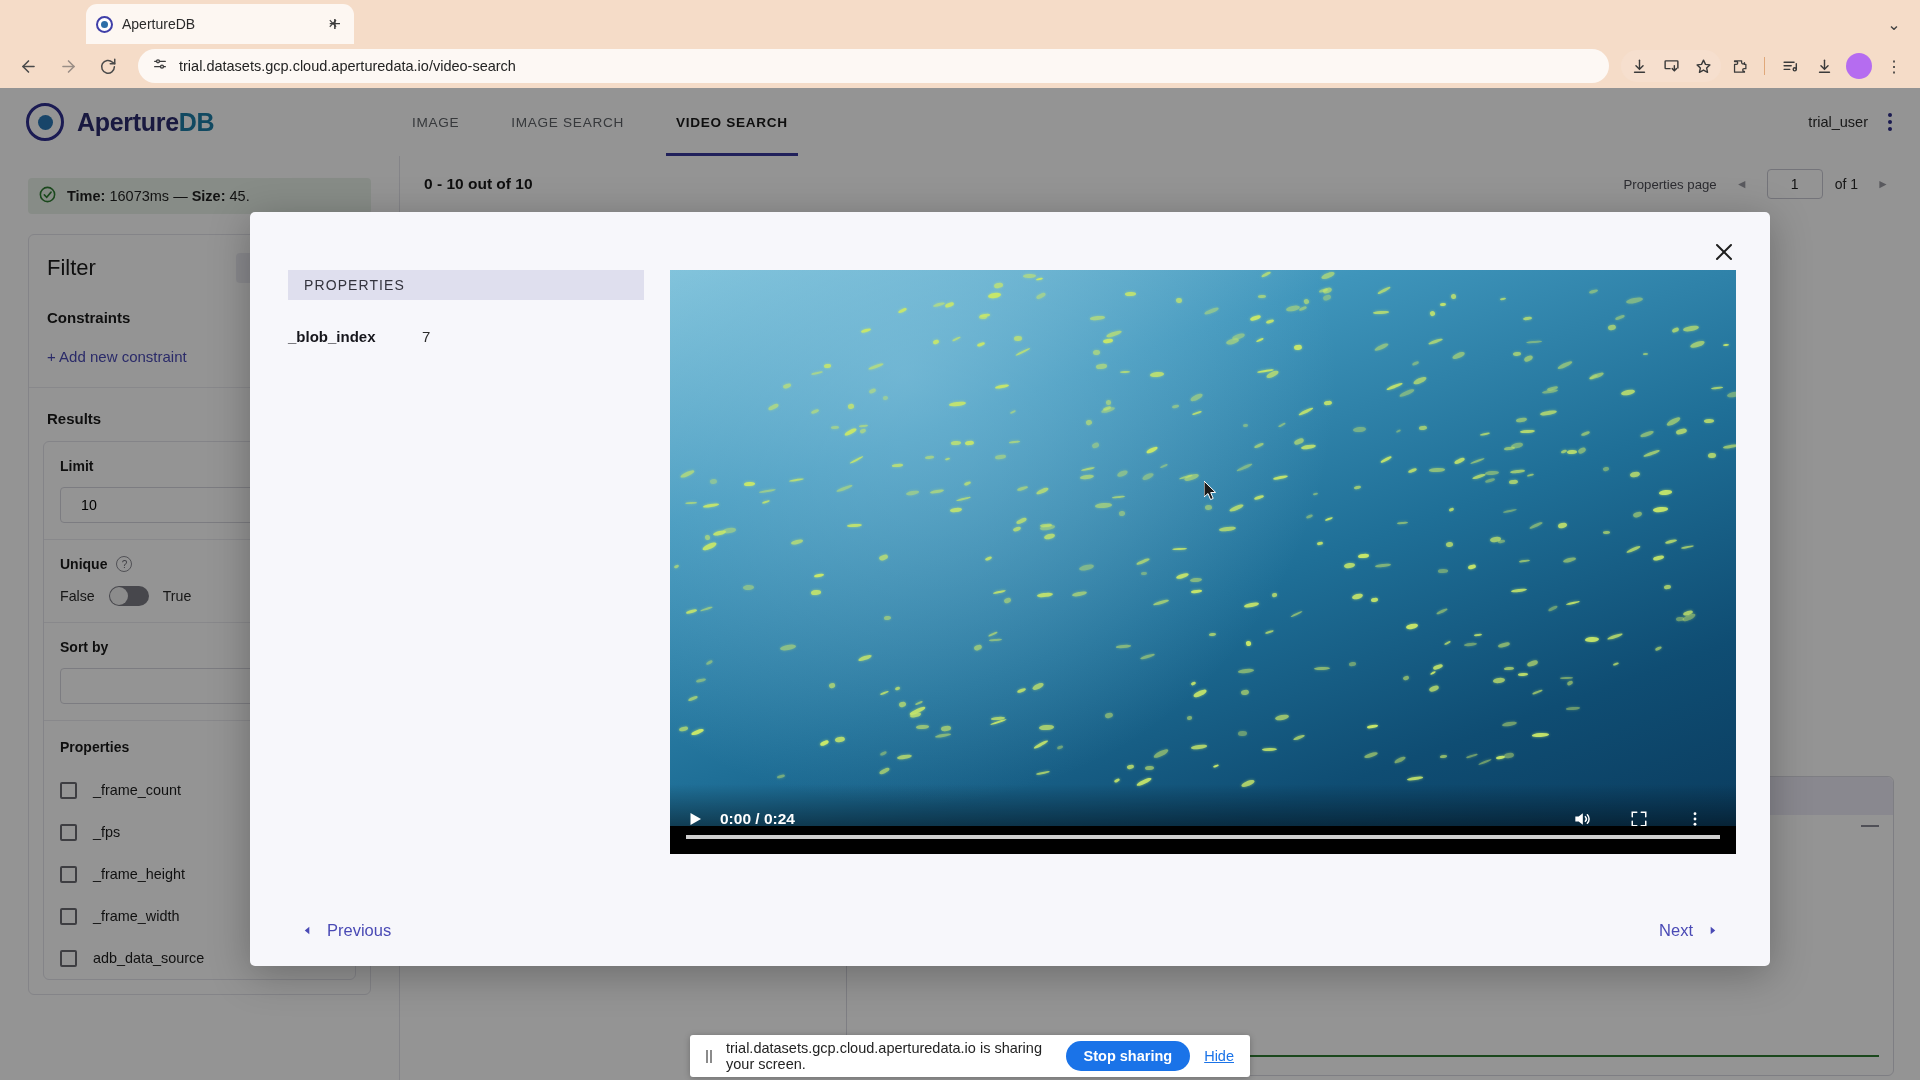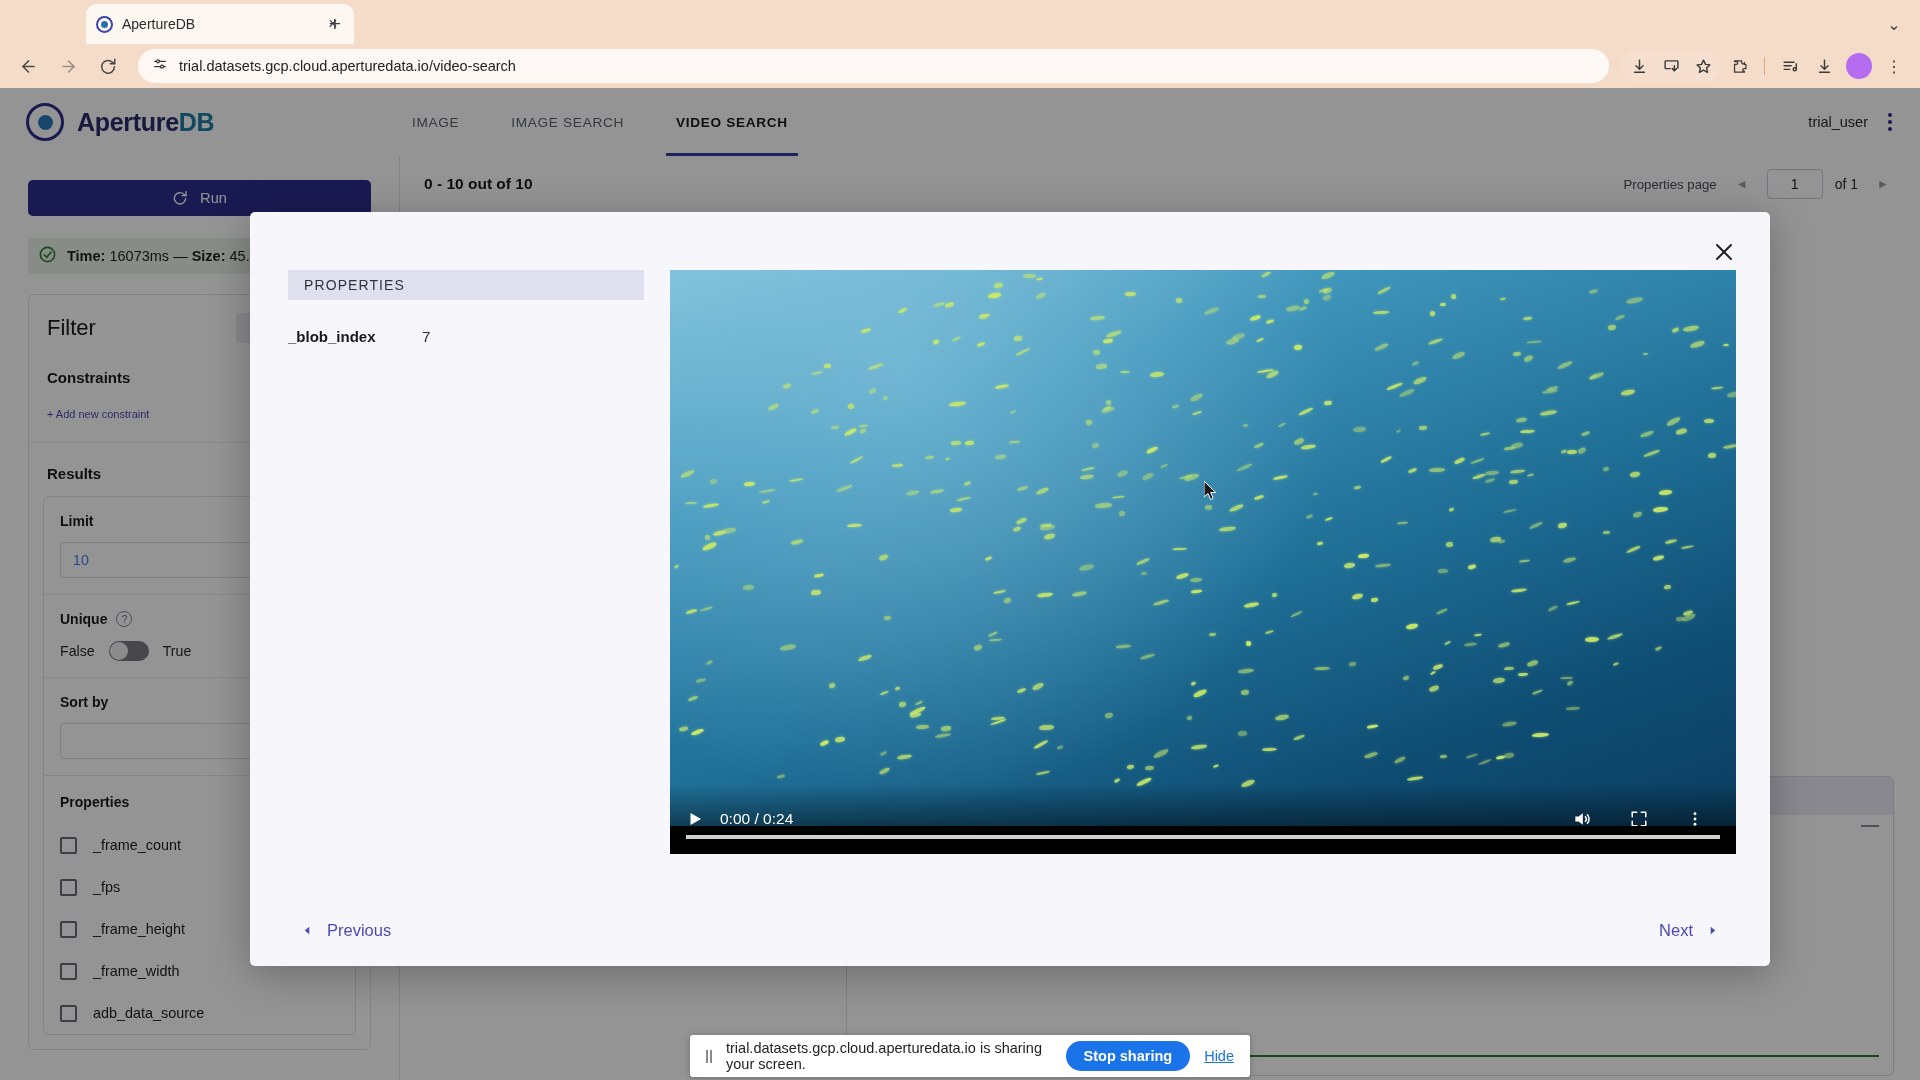--- a/index.html
+++ b/index.html
@@ -138,39 +138,39 @@
     padding: 18px 18px 10px 18px;
   }
   .panel-title { font-size: 22px; font-weight: 400; color: #1a1a1a; }
   .ghost-btn {
     height: 30px; width: 116px; background: #ededf3; border-radius: 4px;
   }
   .section-label {
     font-size: 15px; font-weight: 700; color: #1b1b1b; padding: 16px 18px 0;
   }
   .link-add {
-    font-size: 11px; color: #4a4ab5; padding: 22px 18px 22px;
+    font-size: 15px; color: #4a4ab5; padding: 22px 18px 22px;
     border-bottom: 1px solid #eaeaf0;
   }
   .sub-card { border: 1px solid #e3e3ea; border-radius: 6px; margin: 14px 14px; }
   .field-row { padding: 16px 16px; border-bottom: 1px solid #eaeaf0; }
   .field-row:last-child { border-bottom: none; }
   .field-label {
     font-size: 14px; font-weight: 700; color: #1b1b1b;
     display: flex; align-items: center; gap: 9px;
   }
   .q-mark {
     width: 16px; height: 16px; border-radius: 50%; border: 1px solid #8b8b93;
     font-size: 10px; color: #6c6c74; display: flex; align-items: center;
     justify-content: center; font-weight: 400;
   }
   .text-input {
     margin-top: 13px; height: 36px; border: 1px solid #d6d6de;
-    border-radius: 4px; display: flex; align-items: center; padding: 0 12px;
-    font-size: 14.2px; color: #3b82f6;
+    border-radius: 4px; display: flex; align-items: center; padding: 0 20px;
+    font-size: 14.2px; color: #000000;
   }
   .toggle-row { margin-top: 14px; display: flex; align-items: center; gap: 14px; }
   .toggle-label { font-size: 14.2px; color: #2a2a2a; }
   .toggle {
     width: 40px; height: 20px; border-radius: 10px; background: #7b7b84;
     position: relative; flex: none;
   }
   .toggle .knob {
     position: absolute; left: 1px; top: 1px; width: 18px; height: 18px;
     border-radius: 50%; background: #f1f1f1;
@@ -277,21 +277,21 @@
     box-shadow: 0 0 3px rgba(200,240,110,0.7);
   }
   .vcontrols {
     position: absolute; left: 0; right: 0; bottom: 0; height: 70px;
     background: linear-gradient(to top, rgba(0,0,0,0.72), rgba(0,0,0,0));
     display: flex; align-items: center; padding: 0 16px;
   }
   .vc-left { display: flex; align-items: center; gap: 16px; }
   .vc-right { margin-left: auto; display: flex; align-items: center; gap: 38px; padding-right: 16px; }
   .vc-btn { color: #fff; display: flex; align-items: center; justify-content: center; }
-  .vc-time { color: #fff; font-size: 15.5px; }
+  .vc-time { color: #fff; font-size: 15.5px; font-weight: bold; }
   .vbar {
     position: absolute; left: 0; right: 0; bottom: 0; height: 28px; background: #000;
   }
   .vbar .track {
     position: absolute; left: 16px; right: 16px; top: 9px; height: 4px; background: #cfcfcf;
   }
   .modal-foot {
     position: absolute; left: 0; right: 0; bottom: 0; height: 72px;
     display: flex; align-items: center; justify-content: space-between;
     padding: 0 52px;
@@ -436,29 +436,20 @@
           <i></i>
           <i></i>
           <i></i>
         </span>
     </div>
   </div>
 
   <div class="body-row">
 
     <div class="sidebar">
-      <div class="run-btn">
-        <span>
-          <svg width="16" height="16" viewBox="0 0 24 24" fill="none" stroke="#fff" stroke-width="2" stroke-linecap="round">
-              <polyline points="21 4 21 10 15 10"></polyline>
-              <path d="M20.5 14a8.5 8.5 0 1 1-2.6-6.1L21 10"></path>
-            </svg>
-        </span>
-        <span>Run</span>
-      </div>
 
       <div class="status-bar">
         <span>
           <svg width="19" height="19" viewBox="0 0 24 24" fill="none" stroke="#2e7d32" stroke-width="2" stroke-linecap="round">
               <circle cx="12" cy="12" r="9"></circle>
               <polyline points="8 12.5 11 15.5 16.5 9"></polyline>
             </svg>
         </span>
         <span class="status-text"><b>Time:</b> <span>16073ms</span> <span>—</span> <b>Size:</b> <span>45.</span></span>
       </div>

